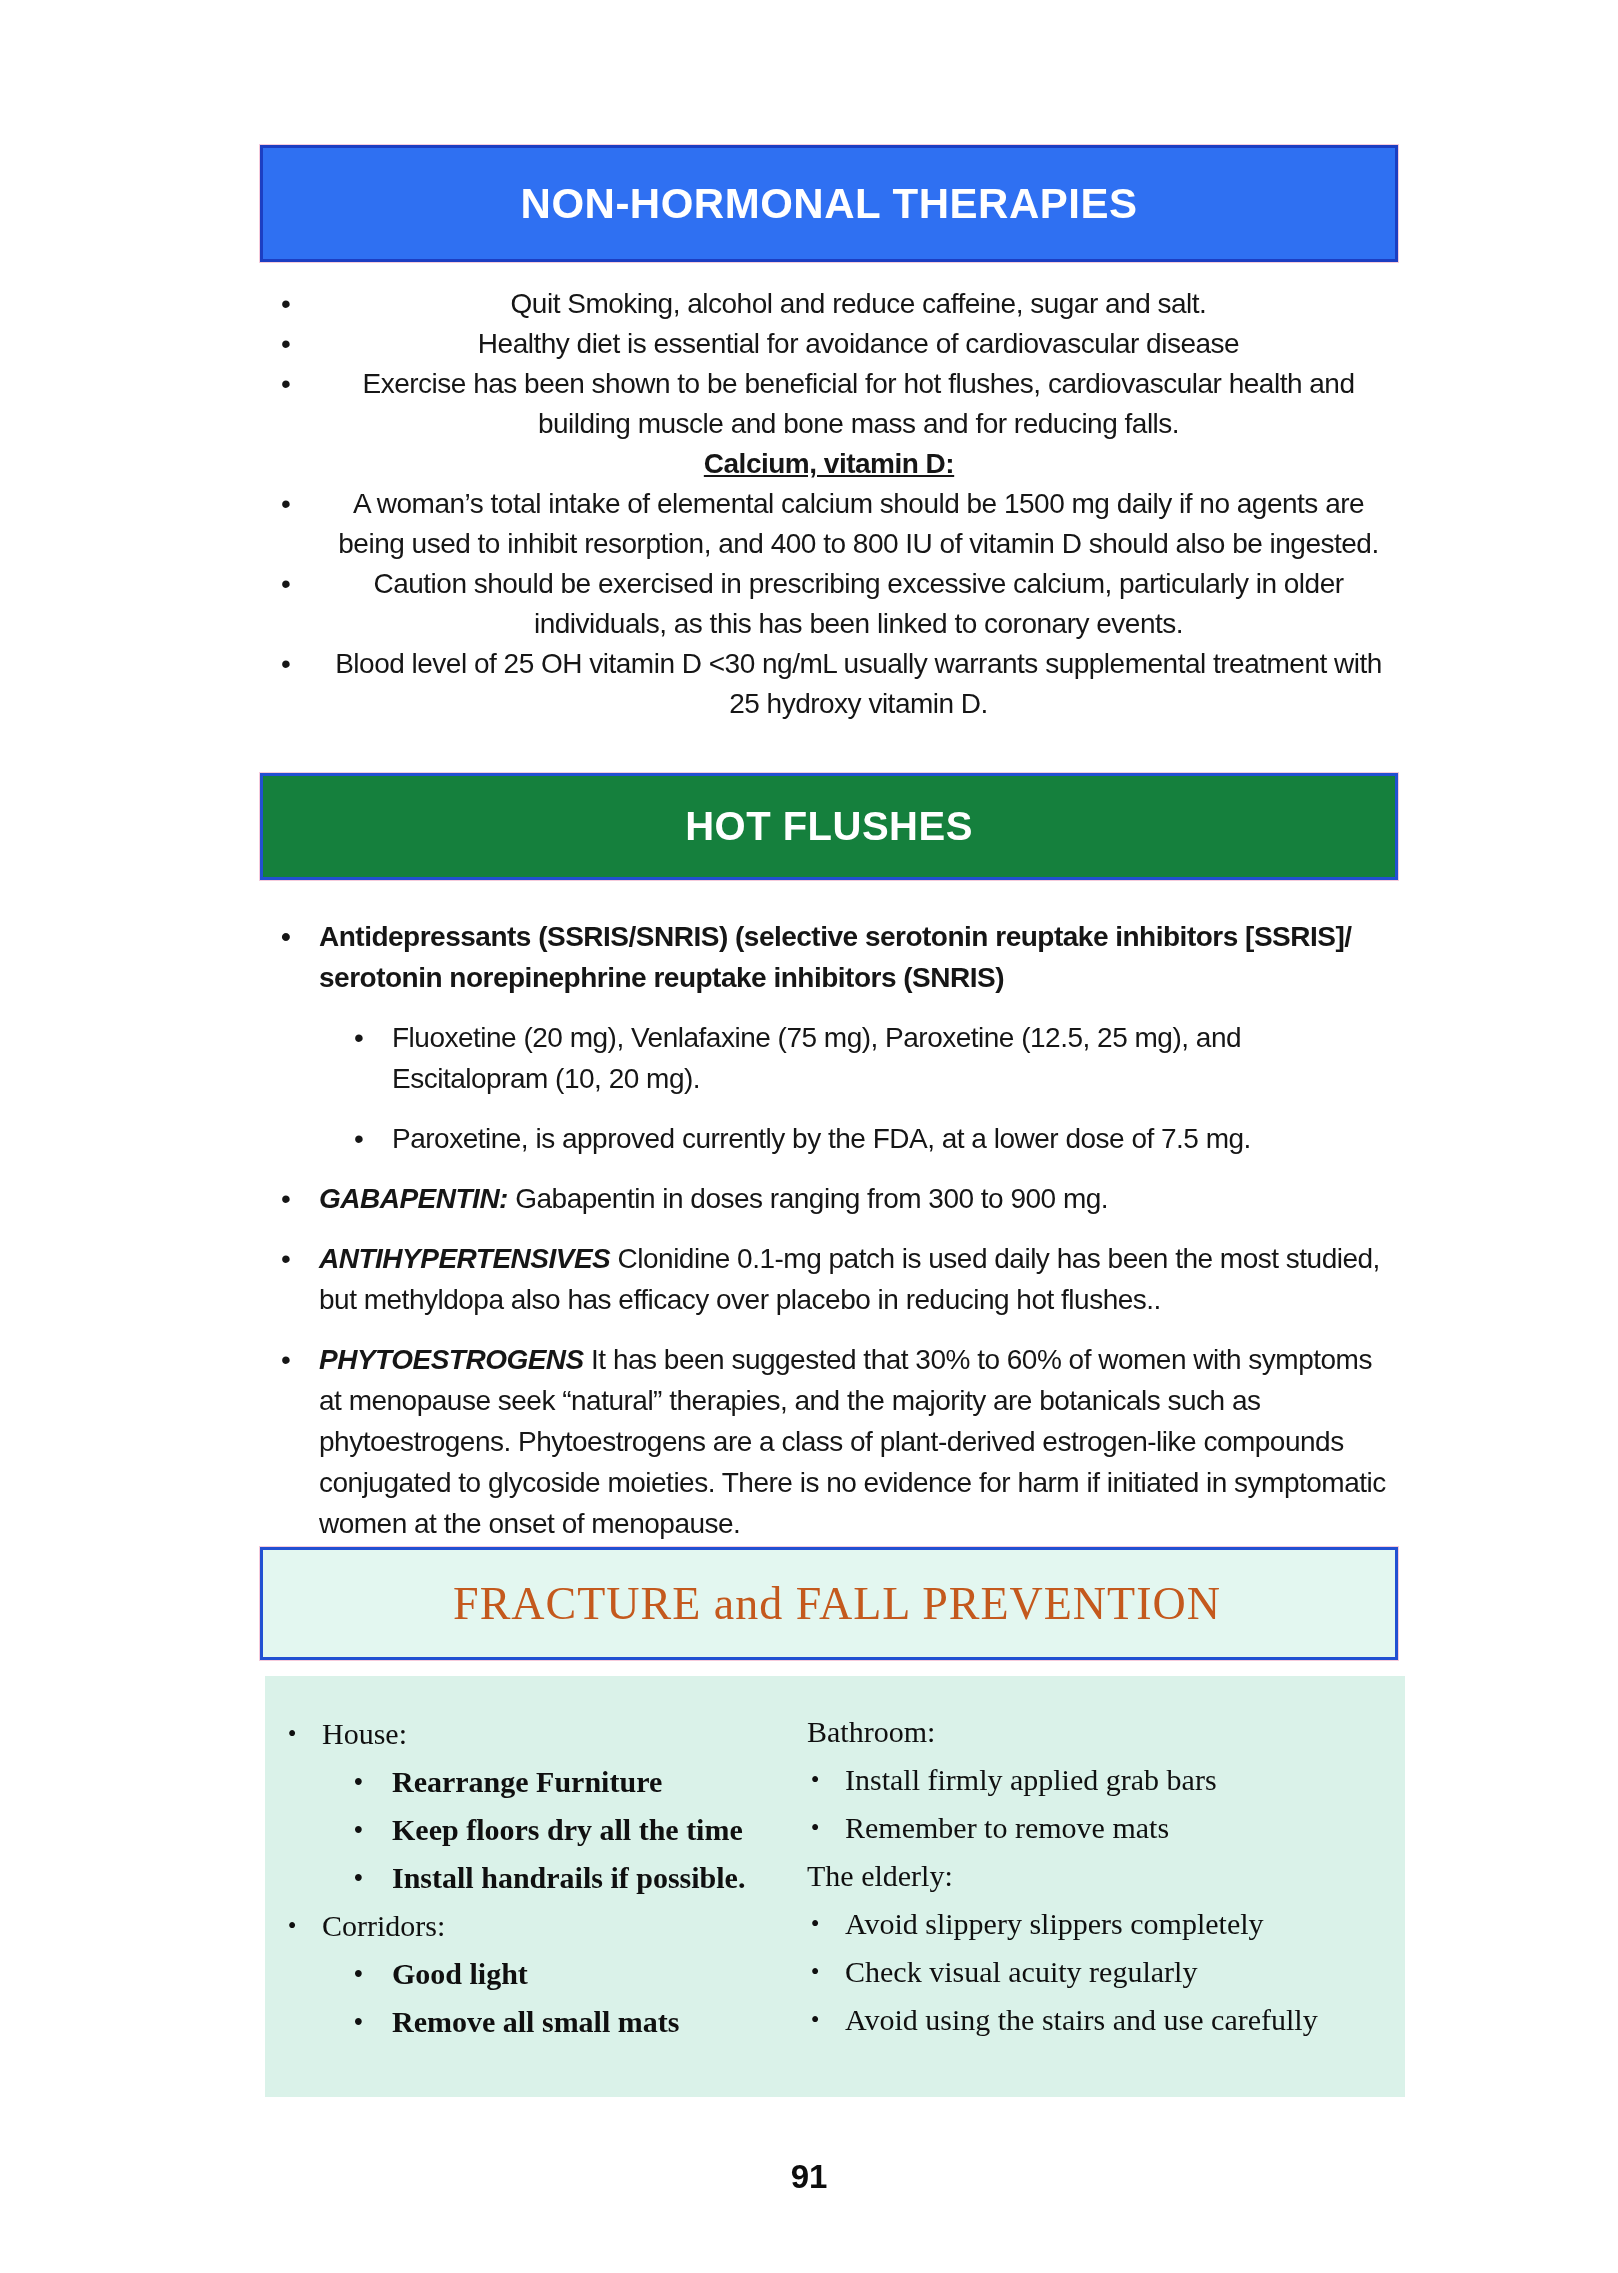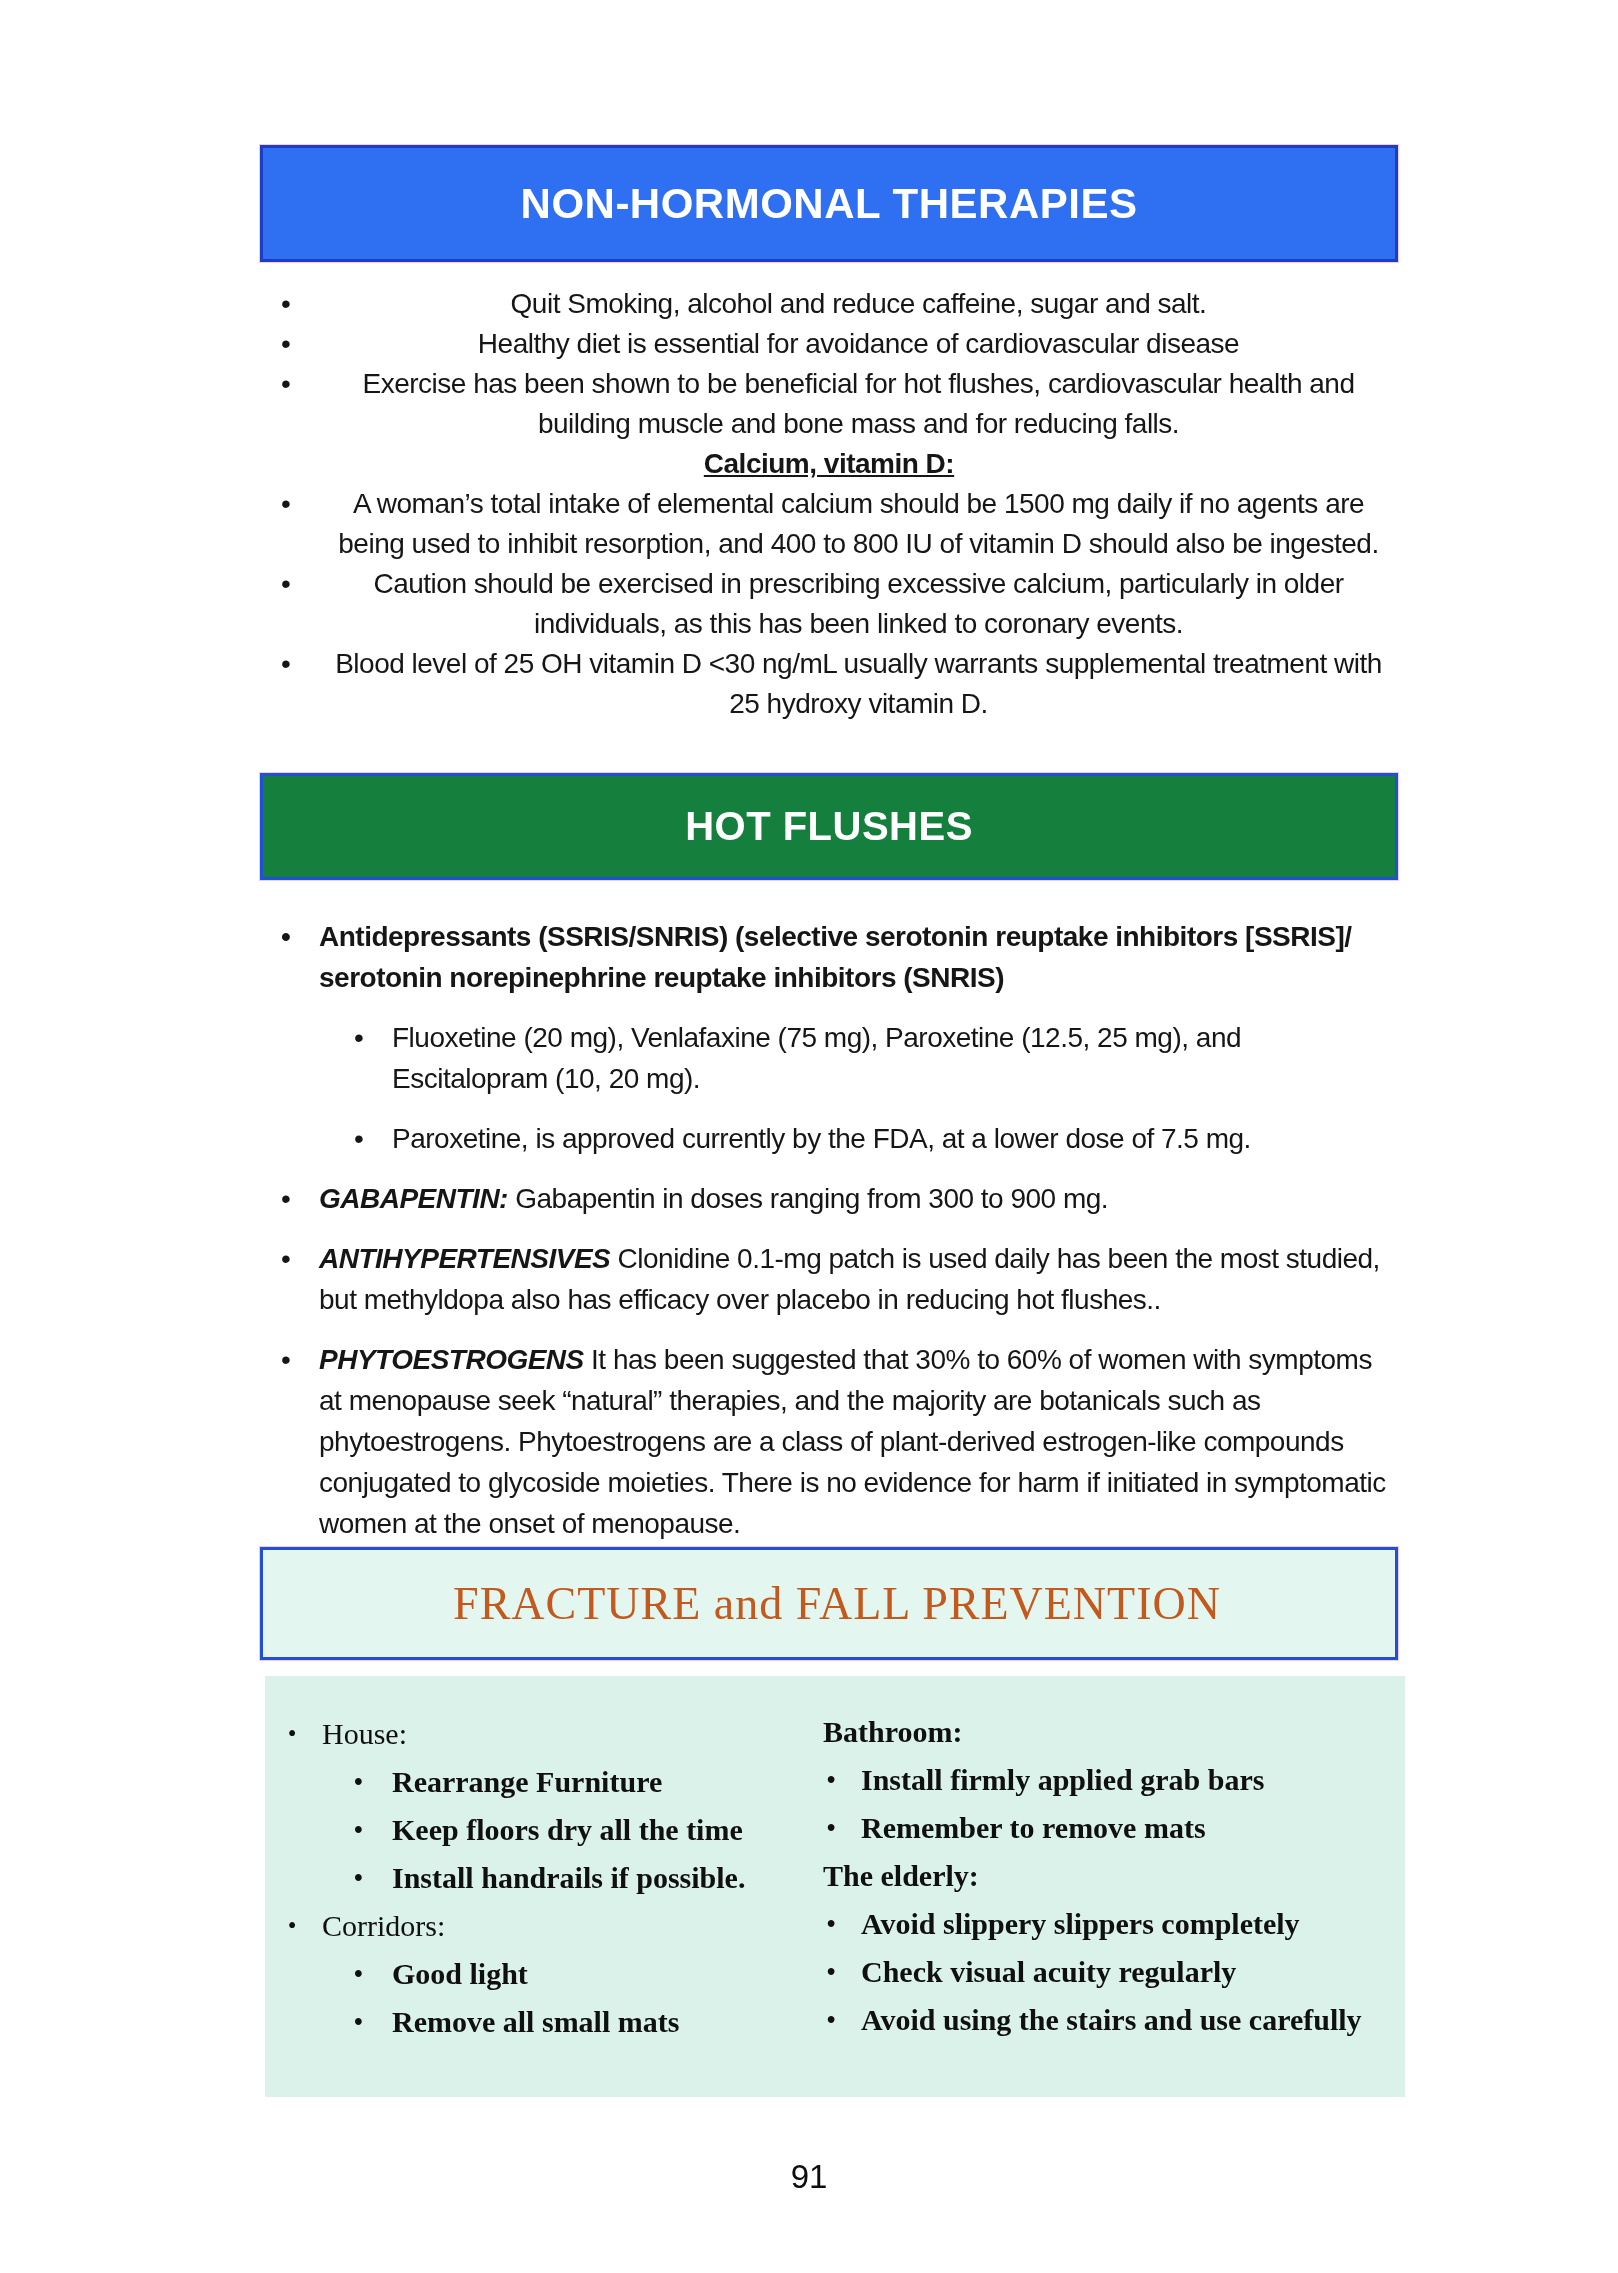--- a/index.html
+++ b/index.html
@@ -64,30 +64,30 @@
   .bold{font-weight:bold;}
   .bi{font-weight:bold;font-style:italic;}
   
   .mint-box{
     position:absolute;left:265px;top:1676px;width:1124px;height:421px;
     background:#daf2e9;
     font-family:"Liberation Serif", serif;
     font-size:30px;line-height:48px;color:#101010;padding-left:16px;
   }
   .col-left{position:absolute;left:19px;top:34px;width:516px;}
-  .col-right{position:absolute;left:558px;top:32px;width:564px;font-weight:bold;}
+  .col-right{position:absolute;left:542px;top:32px;width:564px;}
   .sli{position:relative;padding-left:38px;}
   .sli::before{content:"\2022";position:absolute;left:3.8px;top:0;font-size:25px;}
   .sli2{position:relative;padding-left:108px;font-weight:bold;}
   .sli2::before{content:"\2022";position:absolute;left:70px;top:0;font-size:25px;}
   .plain{padding-left:0px;}
   
   .page-num{
     position:absolute;left:0;right:0;top:2158px;
-    text-align:center;font-size:33px;font-weight:normal;color:#0d0d0d;
+    text-align:center;font-size:33px;font-weight:bold;color:#0d0d0d;
   }
 </style>
 </head>
 <body>
 
 <div class="page">
 
   <div class="banner banner-blue">
     <span>NON-HORMONAL THERAPIES</span>
   </div>

